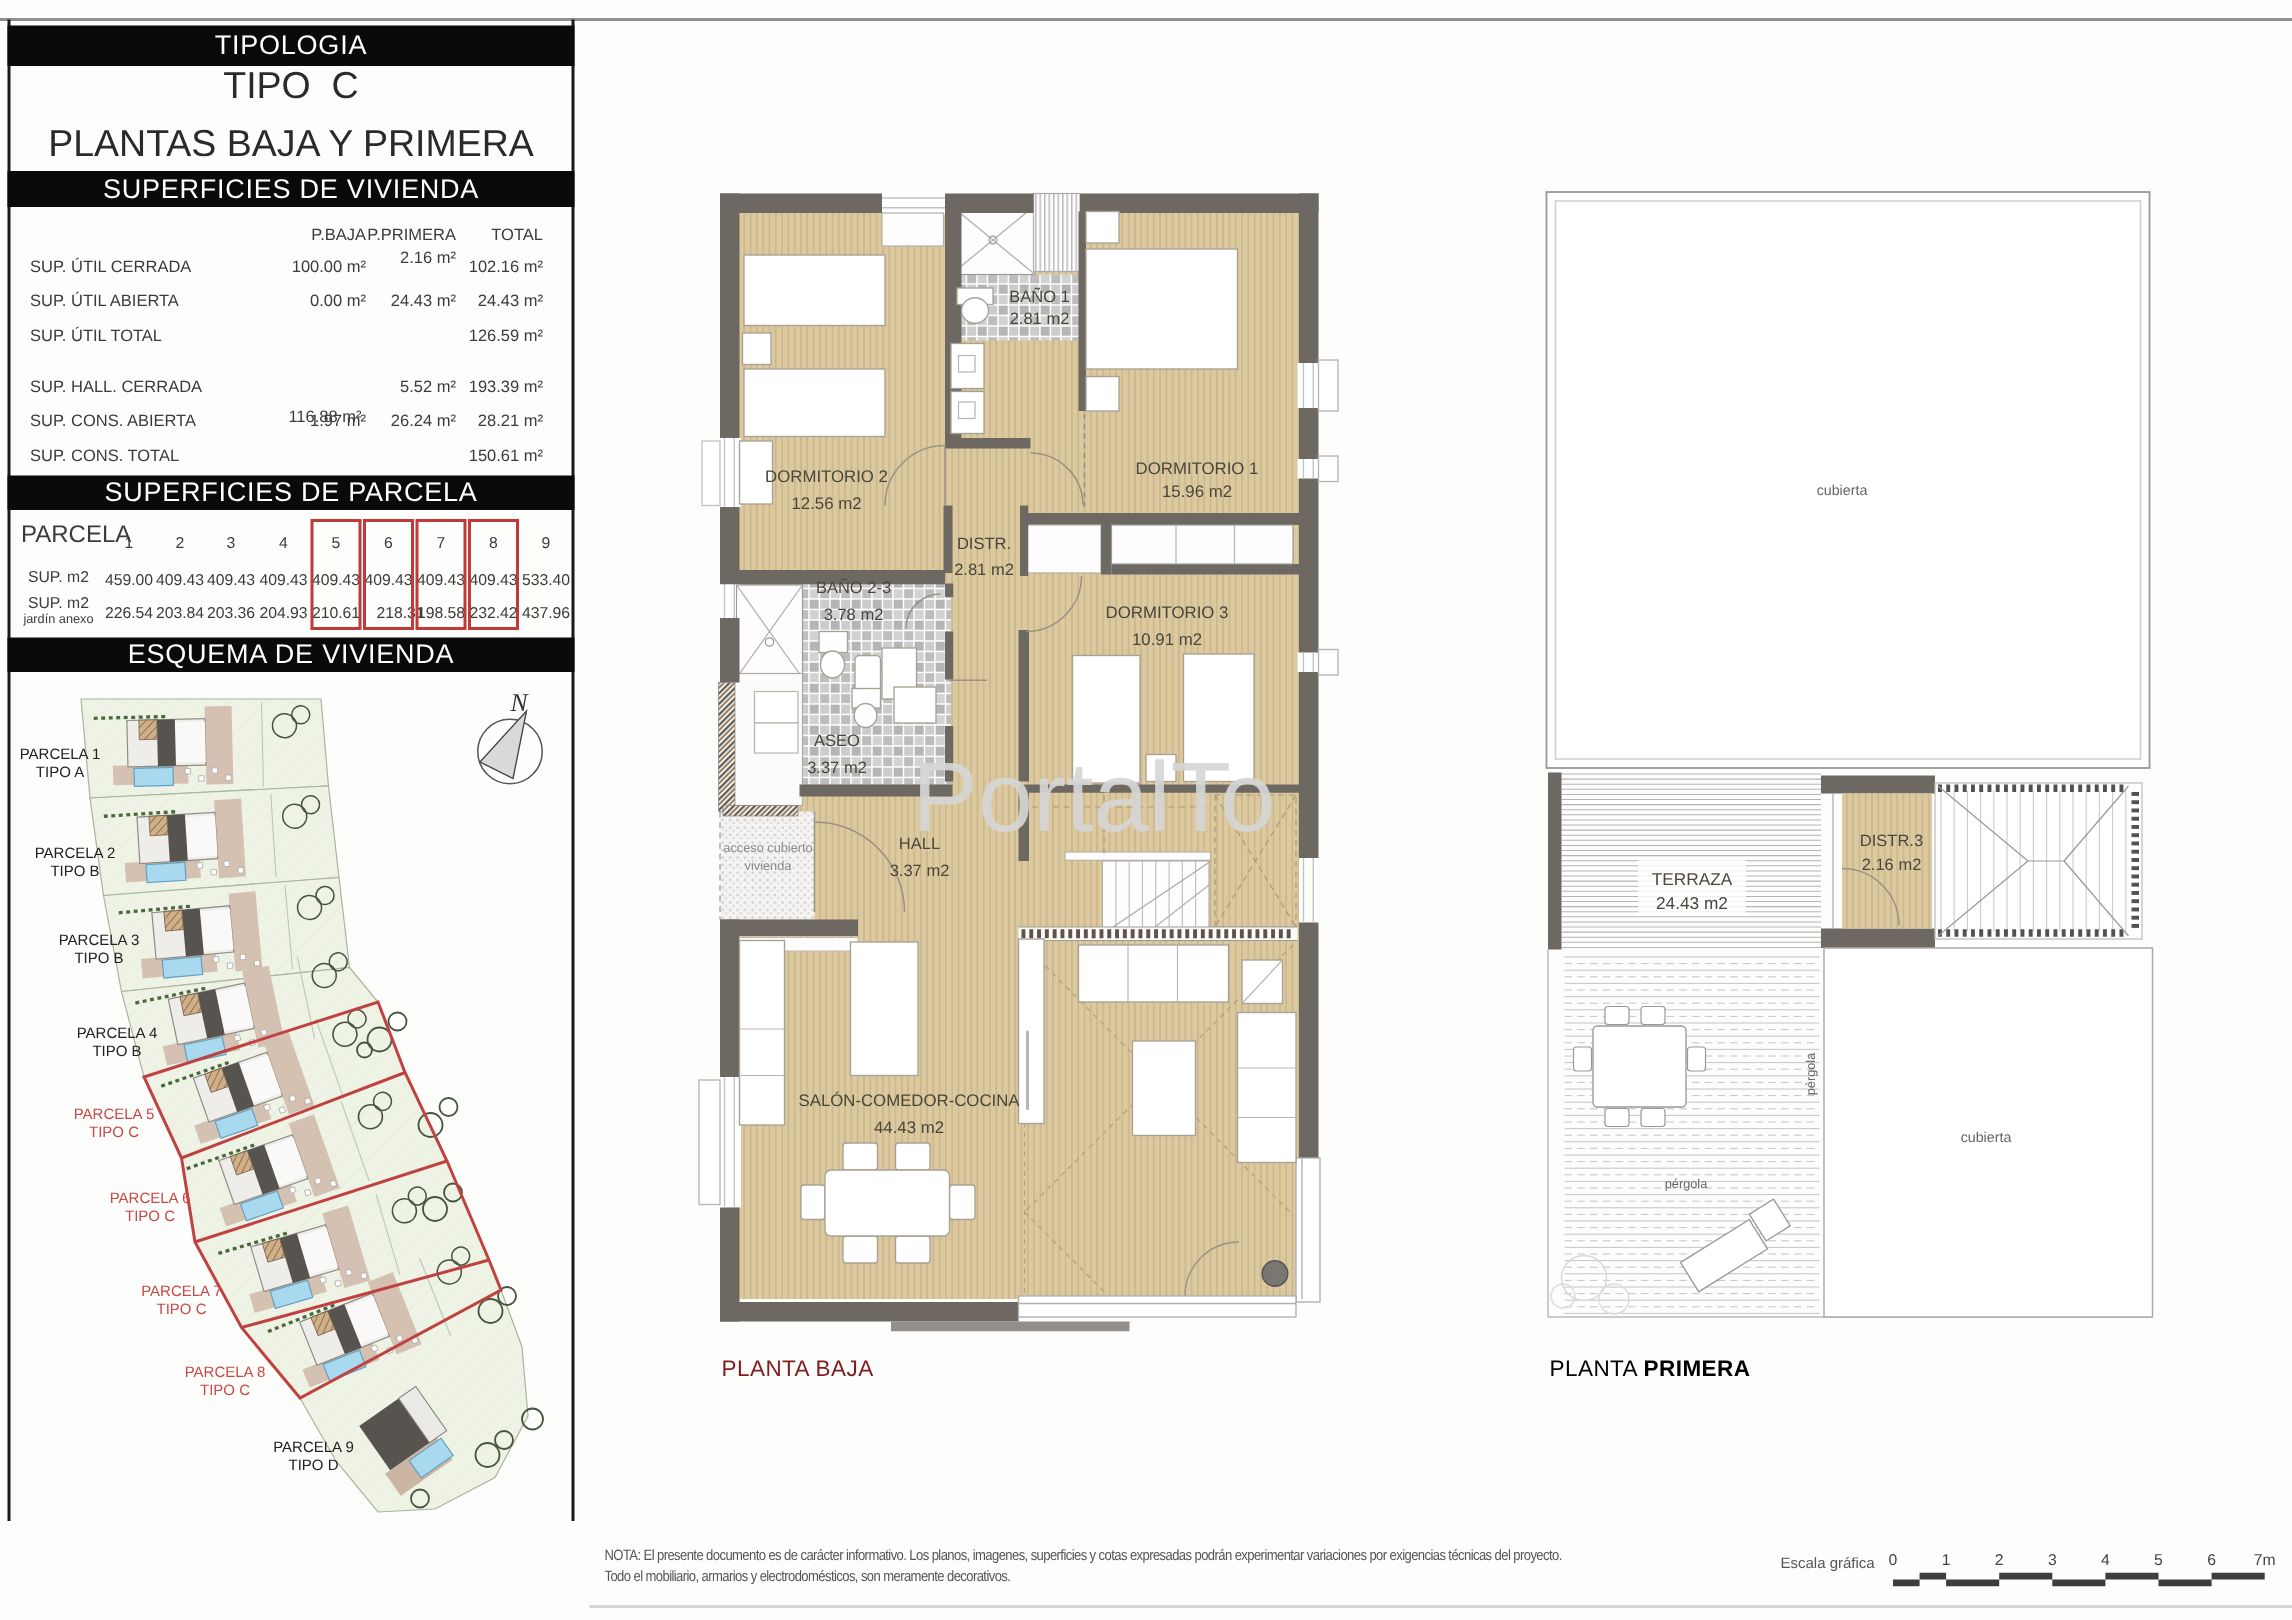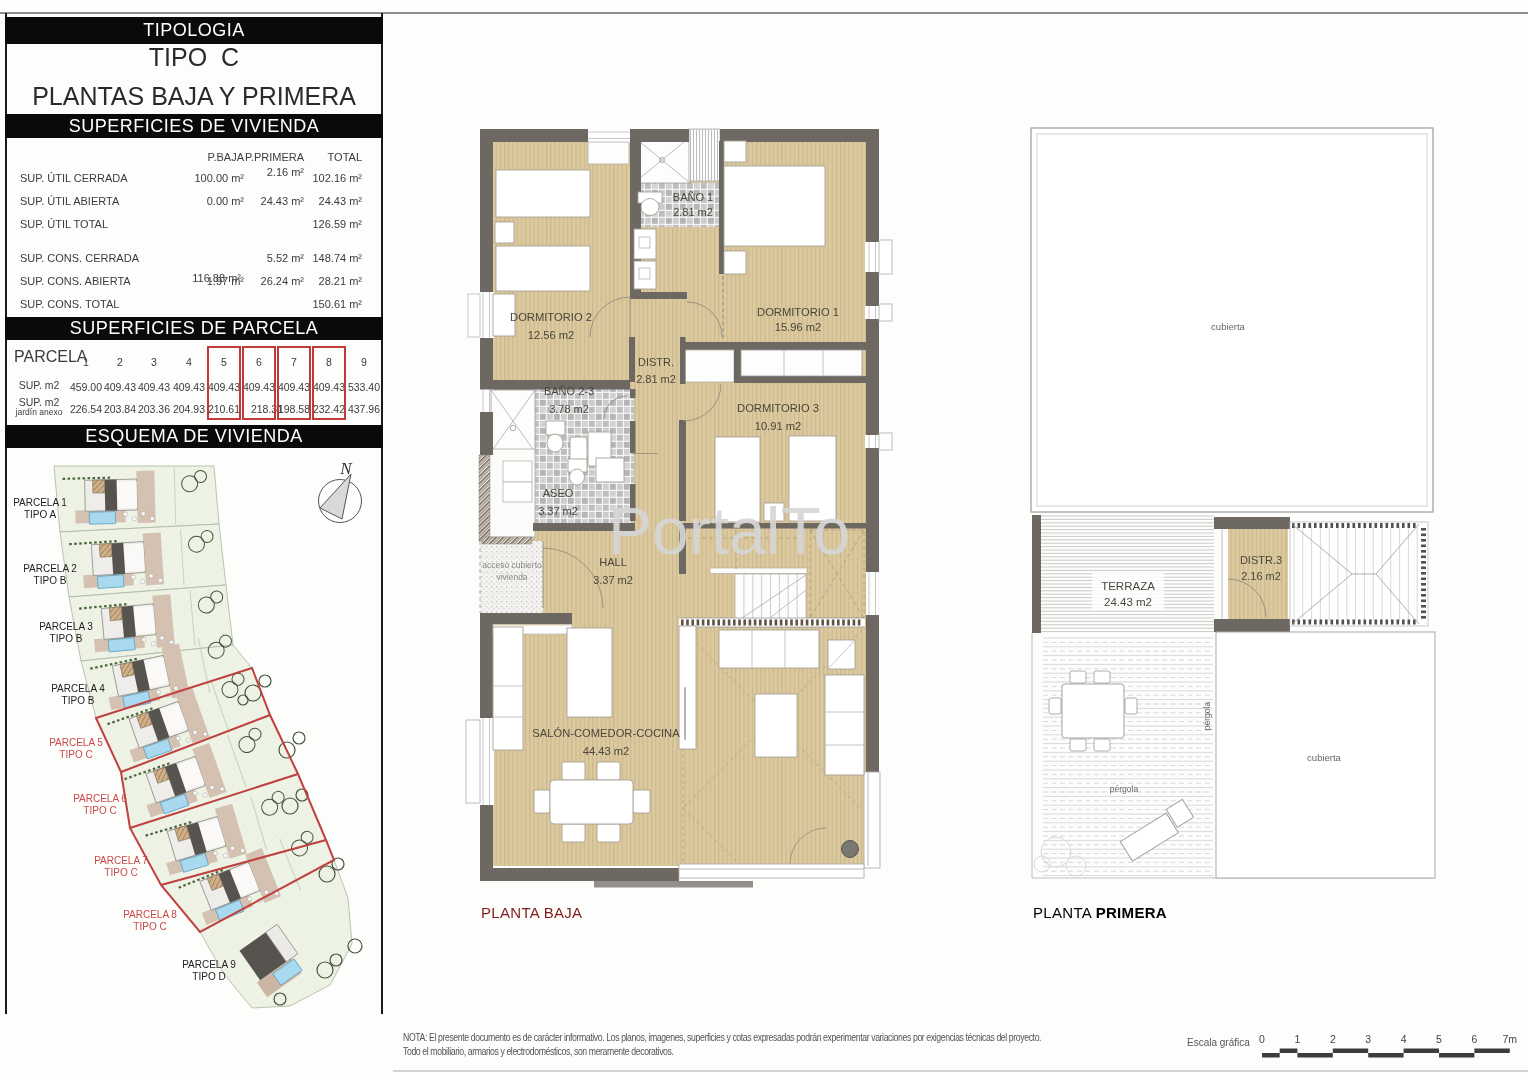--- a/index.html
+++ b/index.html
@@ -25,24 +25,24 @@
 <div class="t" style="left:20px;top:172px;font-size:11px;">SUP. ÚTIL CERRADA</div>
 <div class="t r" style="left:164px;top:172px;width:80px;font-size:11px;">100.00 m²</div>
 <div class="t r" style="left:224px;top:166px;width:80px;font-size:11px;">2.16 m²</div>
 <div class="t r" style="left:282px;top:172px;width:80px;font-size:11px;">102.16 m²</div>
 <div class="t" style="left:20px;top:195px;font-size:11px;">SUP. ÚTIL ABIERTA</div>
 <div class="t r" style="left:164px;top:195px;width:80px;font-size:11px;">0.00 m²</div>
 <div class="t r" style="left:224px;top:195px;width:80px;font-size:11px;">24.43 m²</div>
 <div class="t r" style="left:282px;top:195px;width:80px;font-size:11px;">24.43 m²</div>
 <div class="t" style="left:20px;top:218px;font-size:11px;">SUP. ÚTIL TOTAL</div>
 <div class="t r" style="left:282px;top:218px;width:80px;font-size:11px;">126.59 m²</div>
-<div class="t" style="left:20px;top:252px;font-size:11px;">SUP. CONS.  CERRADA</div>
+<div class="t" style="left:20px;top:252px;font-size:11px;">SUP. HALL.  CERRADA</div>
 <div class="t r" style="left:161px;top:252px;width:80px;font-size:11px;margin-top:20px;">116.88 m²</div>
 <div class="t r" style="left:224px;top:252px;width:80px;font-size:11px;">5.52 m²</div>
-<div class="t r" style="left:282px;top:252px;width:80px;font-size:11px;">148.74 m²</div>
+<div class="t r" style="left:282px;top:252px;width:80px;font-size:11px;">193.39 m²</div>
 <div class="t" style="left:20px;top:275px;font-size:11px;">SUP. CONS.  ABIERTA</div>
 <div class="t r" style="left:164px;top:275px;width:80px;font-size:11px;">1.97 m²</div>
 <div class="t r" style="left:224px;top:275px;width:80px;font-size:11px;">26.24 m²</div>
 <div class="t r" style="left:282px;top:275px;width:80px;font-size:11px;">28.21 m²</div>
 <div class="t" style="left:20px;top:298px;font-size:11px;">SUP. CONS.  TOTAL</div>
 <div class="t r" style="left:282px;top:298px;width:80px;font-size:11px;">150.61 m²</div>
 <div class="bar" style="top:317px;height:23px;font-size:18px;line-height:23px;">SUPERFICIES DE PARCELA</div>
 <div class="t" style="left:14px;top:348px;font-size:16px;">PARCELA</div>
 <div class="t c" style="left:69px;top:356px;width:34px;font-size:10.5px;">1</div>
 <div class="t c" style="left:103px;top:356px;width:34px;font-size:10.5px;">2</div>

